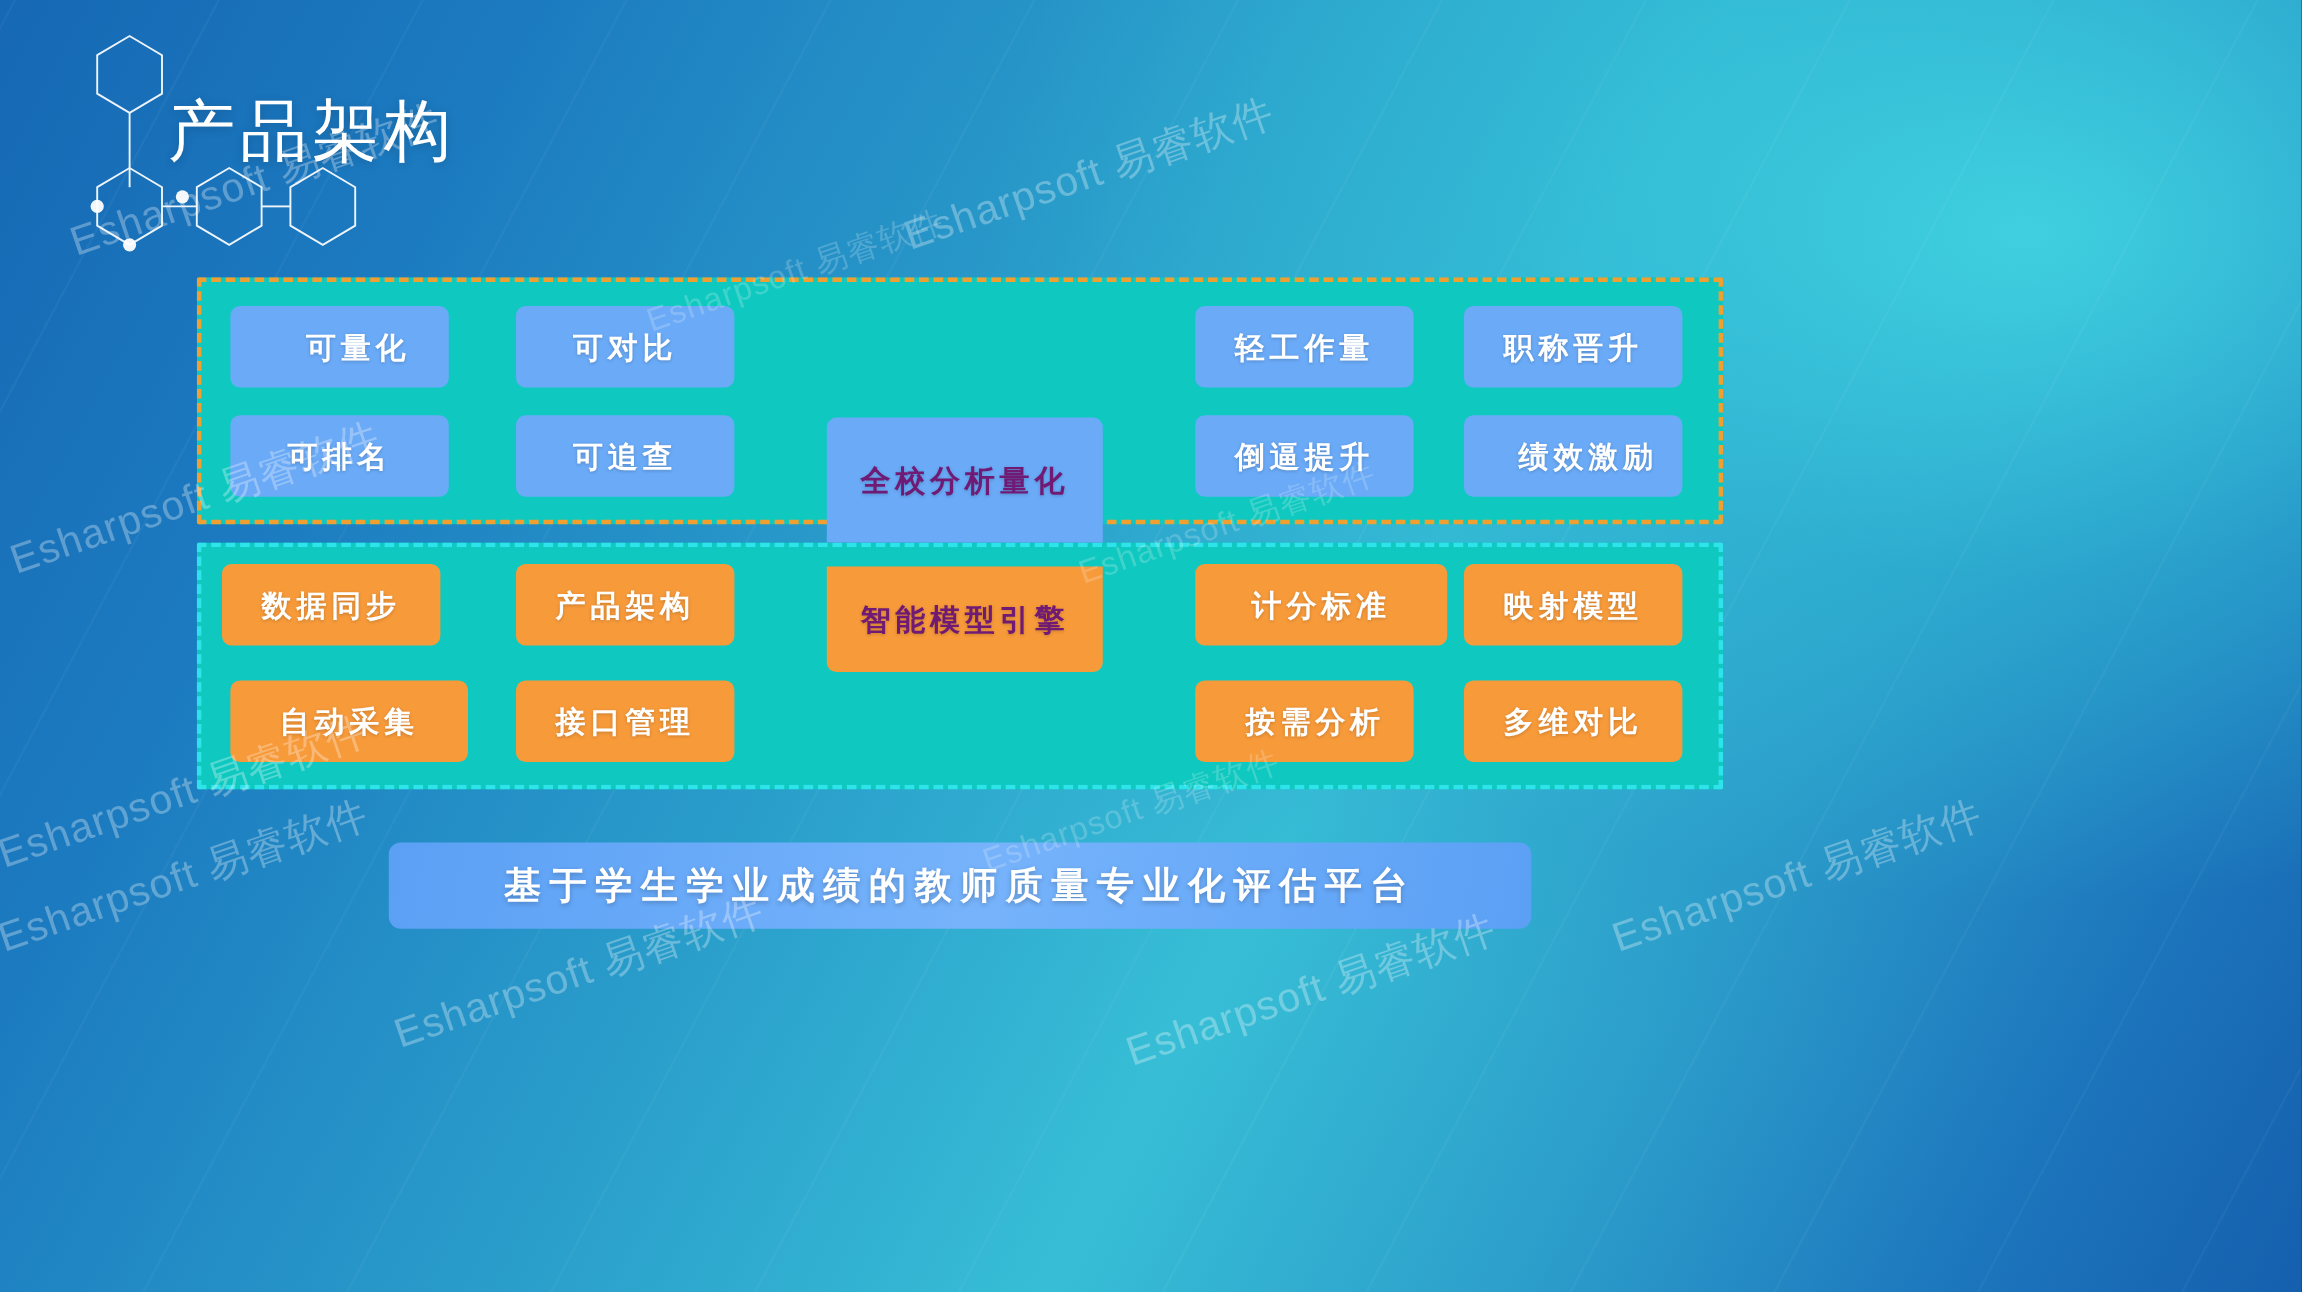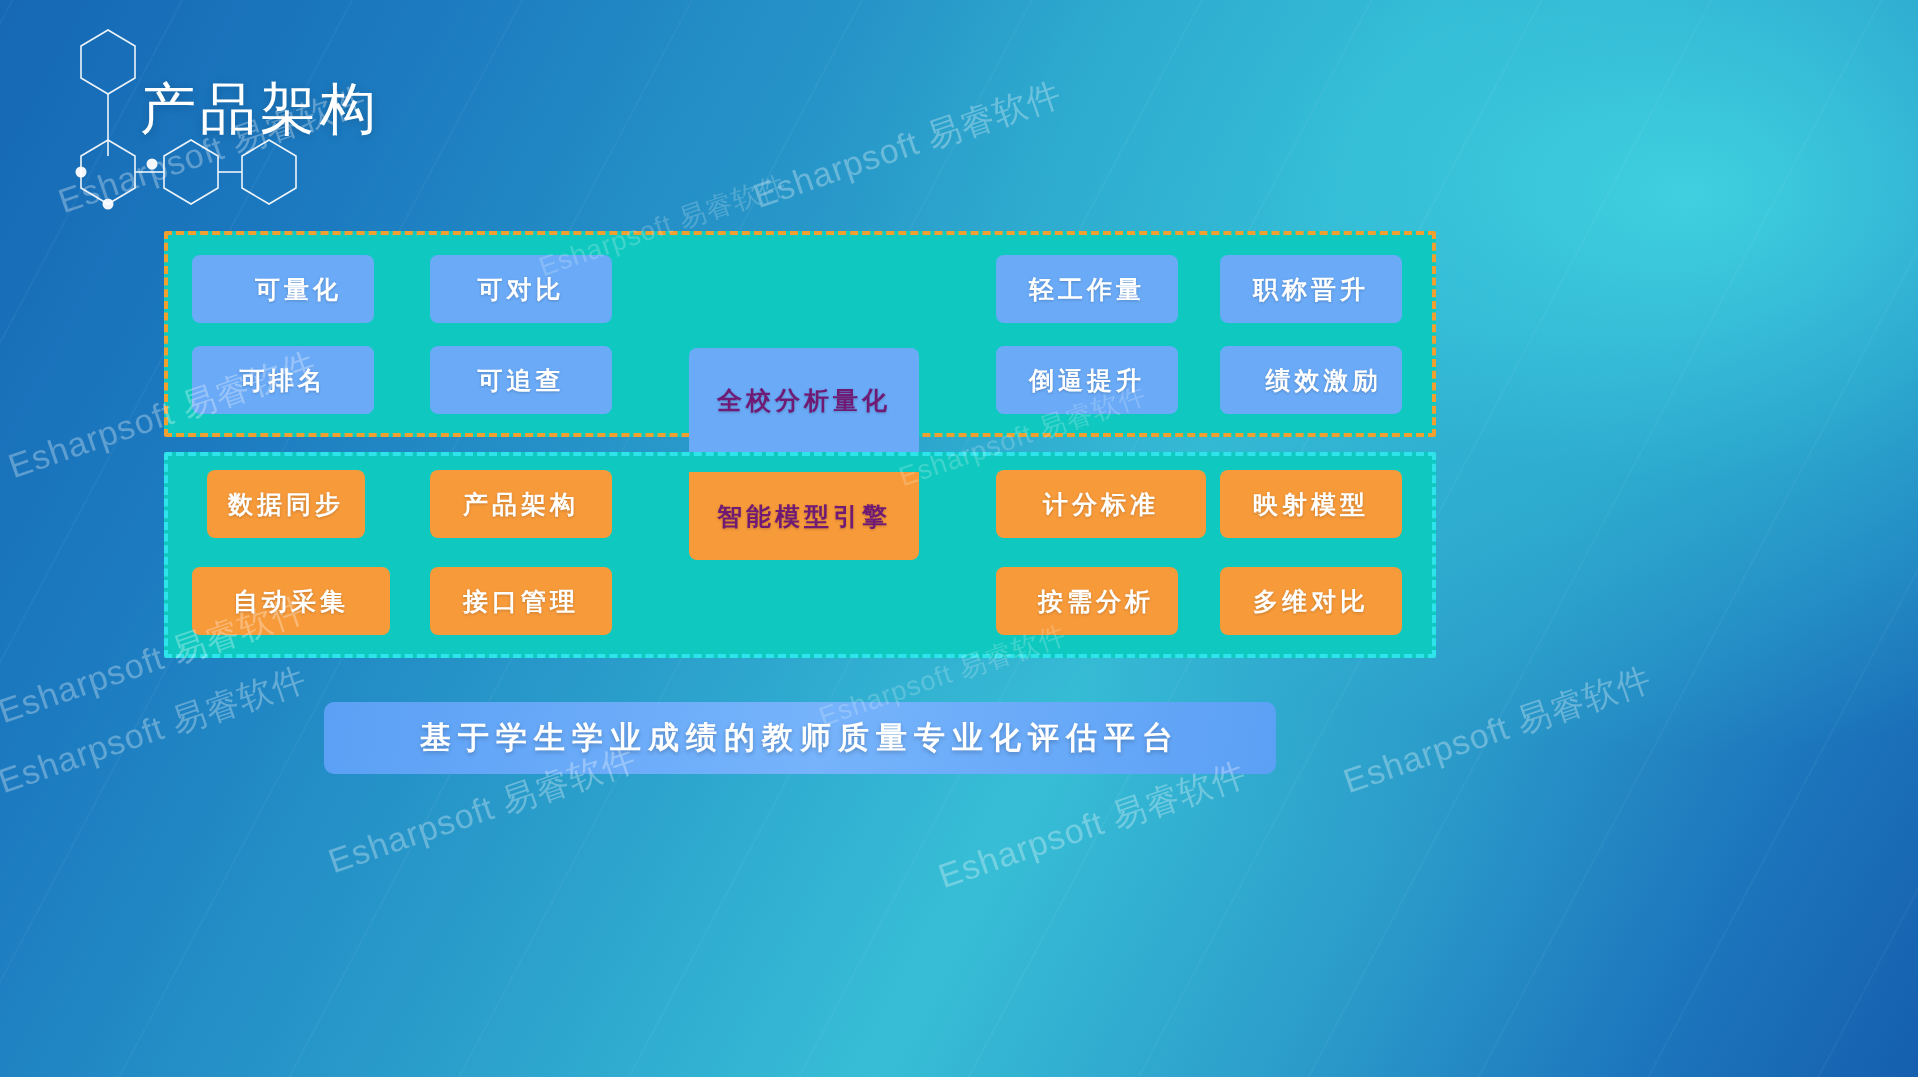--- a/index.html
+++ b/index.html
@@ -193,21 +193,21 @@
   <div class="tile blue" style="left:192px;  top:346px; width:182px; height:68px;">可排名</div>
   <div class="tile blue" style="left:430px;  top:346px; width:182px; height:68px;">可追查</div>
 
   <div class="tile blue" style="left:996px;  top:255px; width:182px; height:68px;">轻工作量</div>
   <div class="tile blue" style="left:1220px; top:255px; width:182px; height:68px;">职称晋升</div>
   <div class="tile blue" style="left:996px;  top:346px; width:182px; height:68px;">倒逼提升</div>
   <div class="tile blue" style="left:1220px; top:346px; width:182px; height:68px;padding-left:25px;">绩效激励</div>
 
   <div class="panel bottom"></div>
 
-  <div class="tile orange" style="left:207px;  top:470px; width:158px; height:68px;">数据同步</div>
+  <div class="tile orange" style="left:185px;  top:470px; width:182px; height:68px;">数据同步</div>
   <div class="tile orange" style="left:430px;  top:470px; width:182px; height:68px;">产品架构</div>
   <div class="tile orange" style="left:192px;  top:567px; width:198px; height:68px;">自动采集</div>
   <div class="tile orange" style="left:430px;  top:567px; width:182px; height:68px;">接口管理</div>
 
   <div class="tile orange" style="left:996px;  top:470px; width:210px; height:68px;">计分标准</div>
   <div class="tile orange" style="left:1220px; top:470px; width:182px; height:68px;">映射模型</div>
   <div class="tile orange" style="left:996px;  top:567px; width:182px; height:68px;padding-left:18px;">按需分析</div>
   <div class="tile orange" style="left:1220px; top:567px; width:182px; height:68px;">多维对比</div>
 
   <div class="center-tile blue" style="left:689px; top:348px; width:230px; height:104px;">全校分析量化</div>

